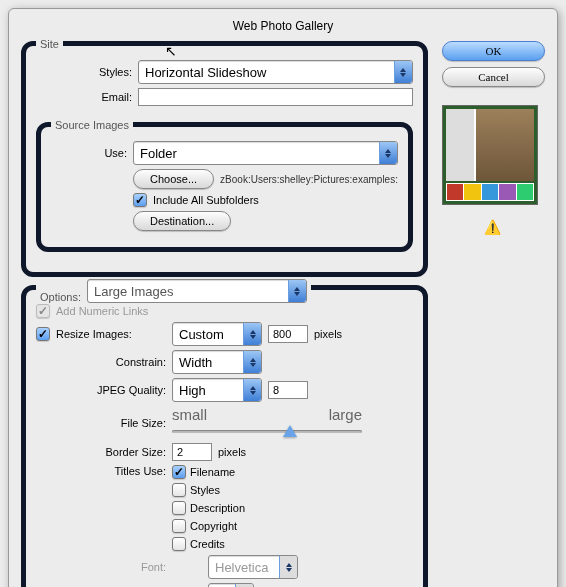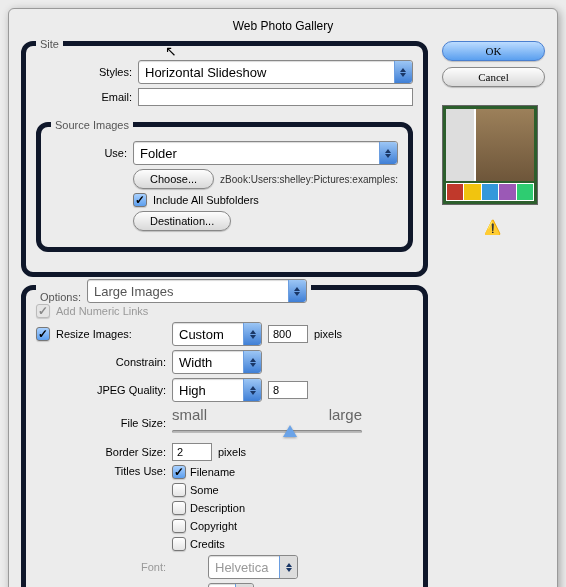--- a/index.html
+++ b/index.html
@@ -303,21 +303,21 @@
 
         <div class="row" style="align-items:flex-start">
           <div class="label-r2">Titles Use:</div>
           <div class="checks-grid">
             <div class="check-item">
               <span class="chk checked"></span>
               <span>Filename</span>
             </div>
             <div class="check-item">
               <span class="chk"></span>
-              <span>Some</span>
+              <span>Styles</span>
             </div>
             <div class="check-item">
               <span class="chk"></span>
               <span>Description</span>
             </div>
             <div class="check-item">
               <span class="chk"></span>
               <span>Copyright</span>
             </div>
             <div class="check-item">

